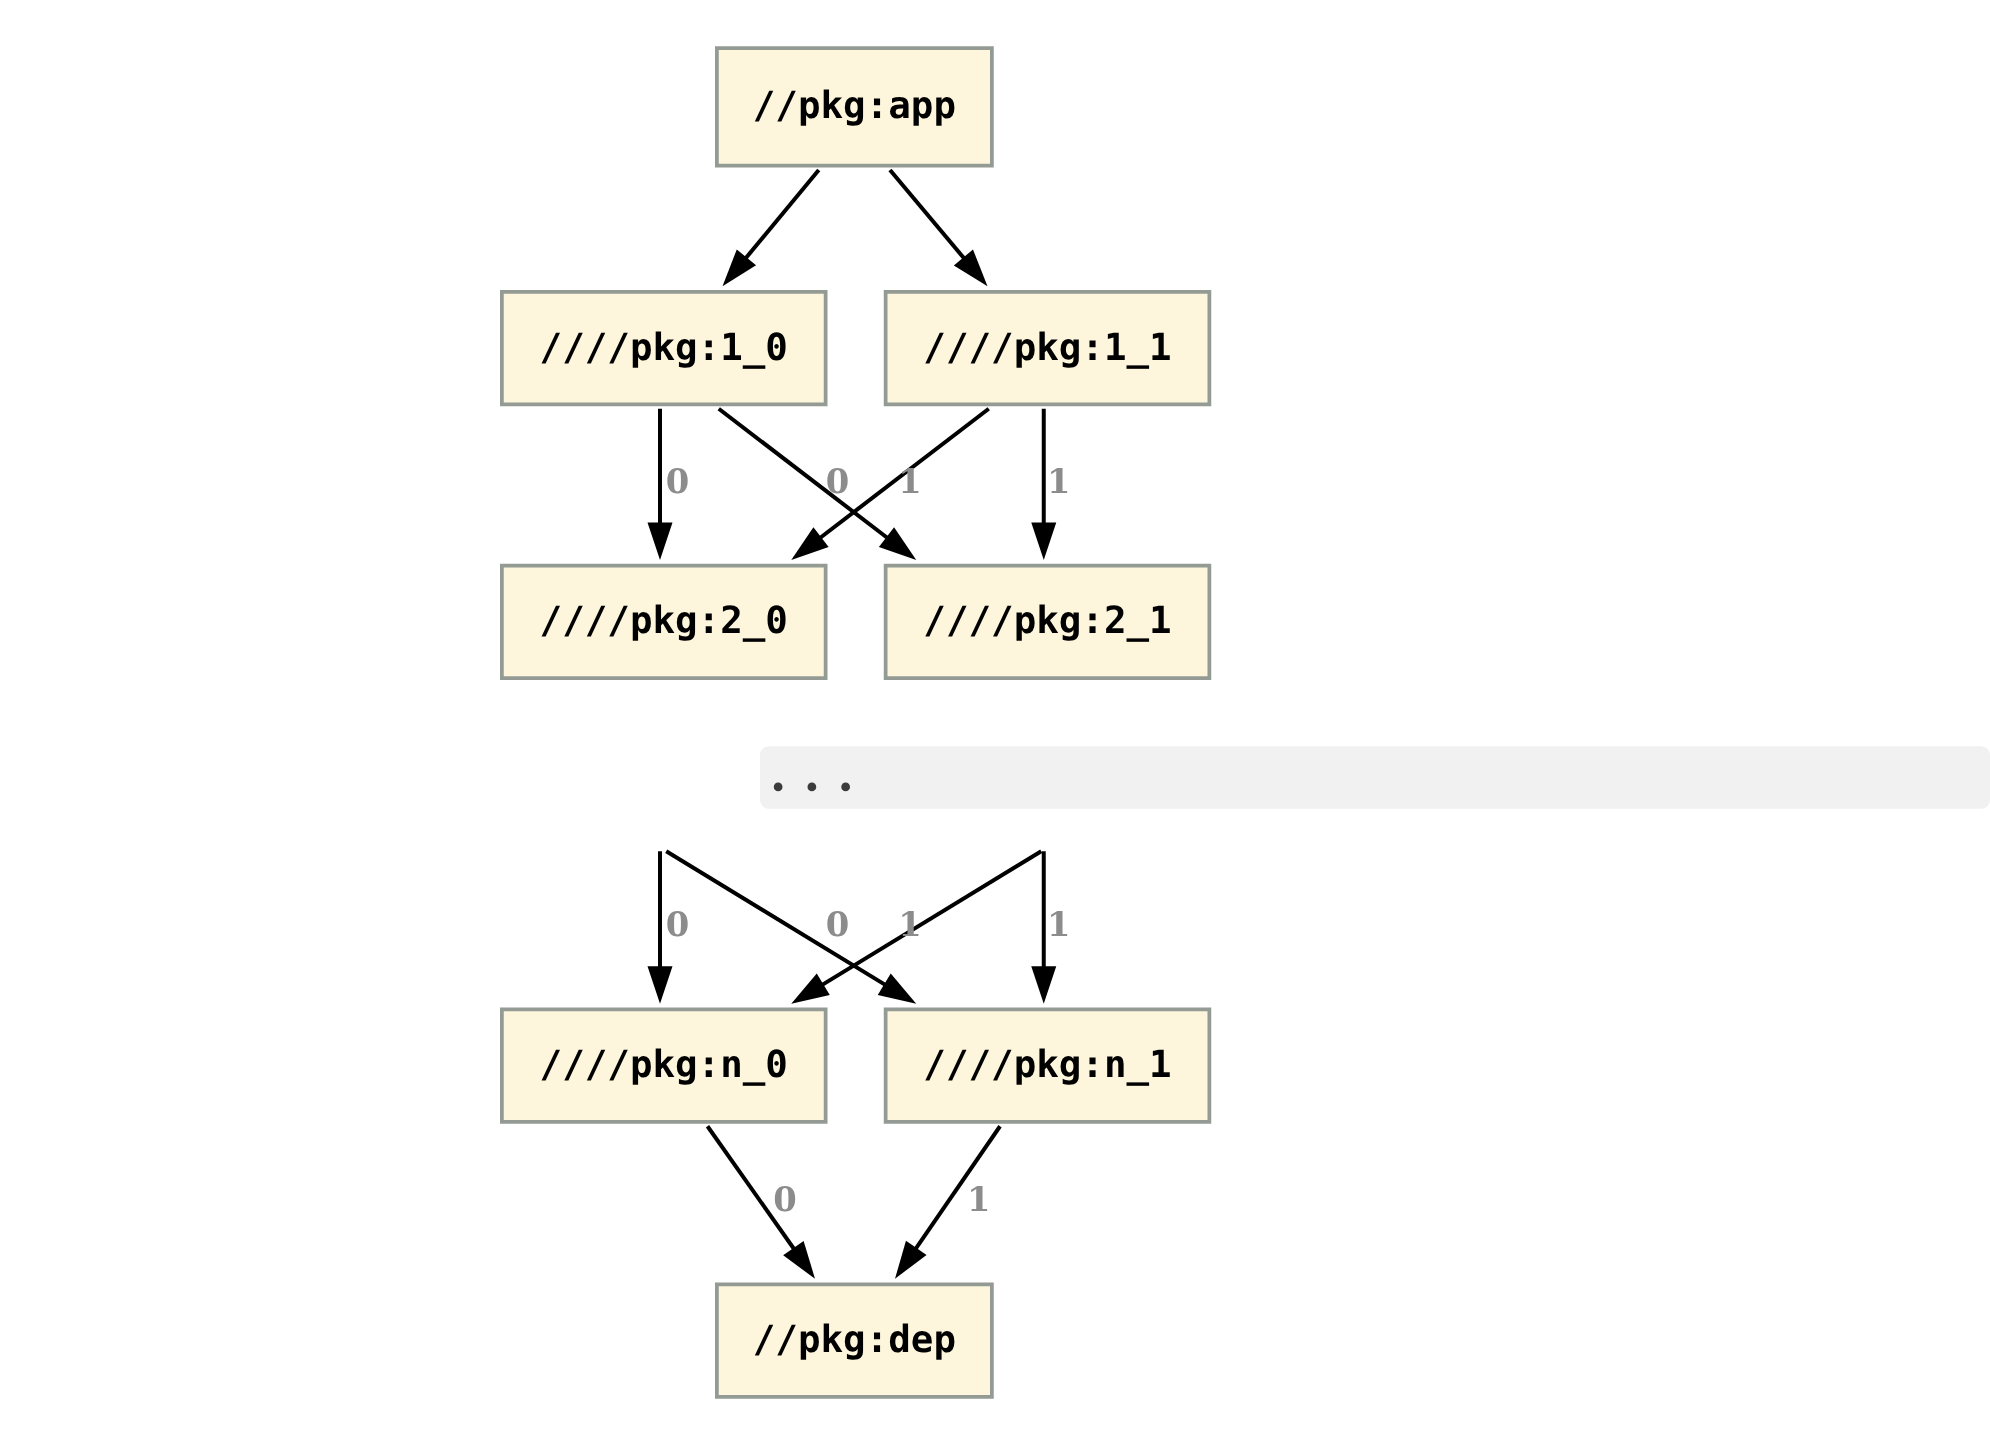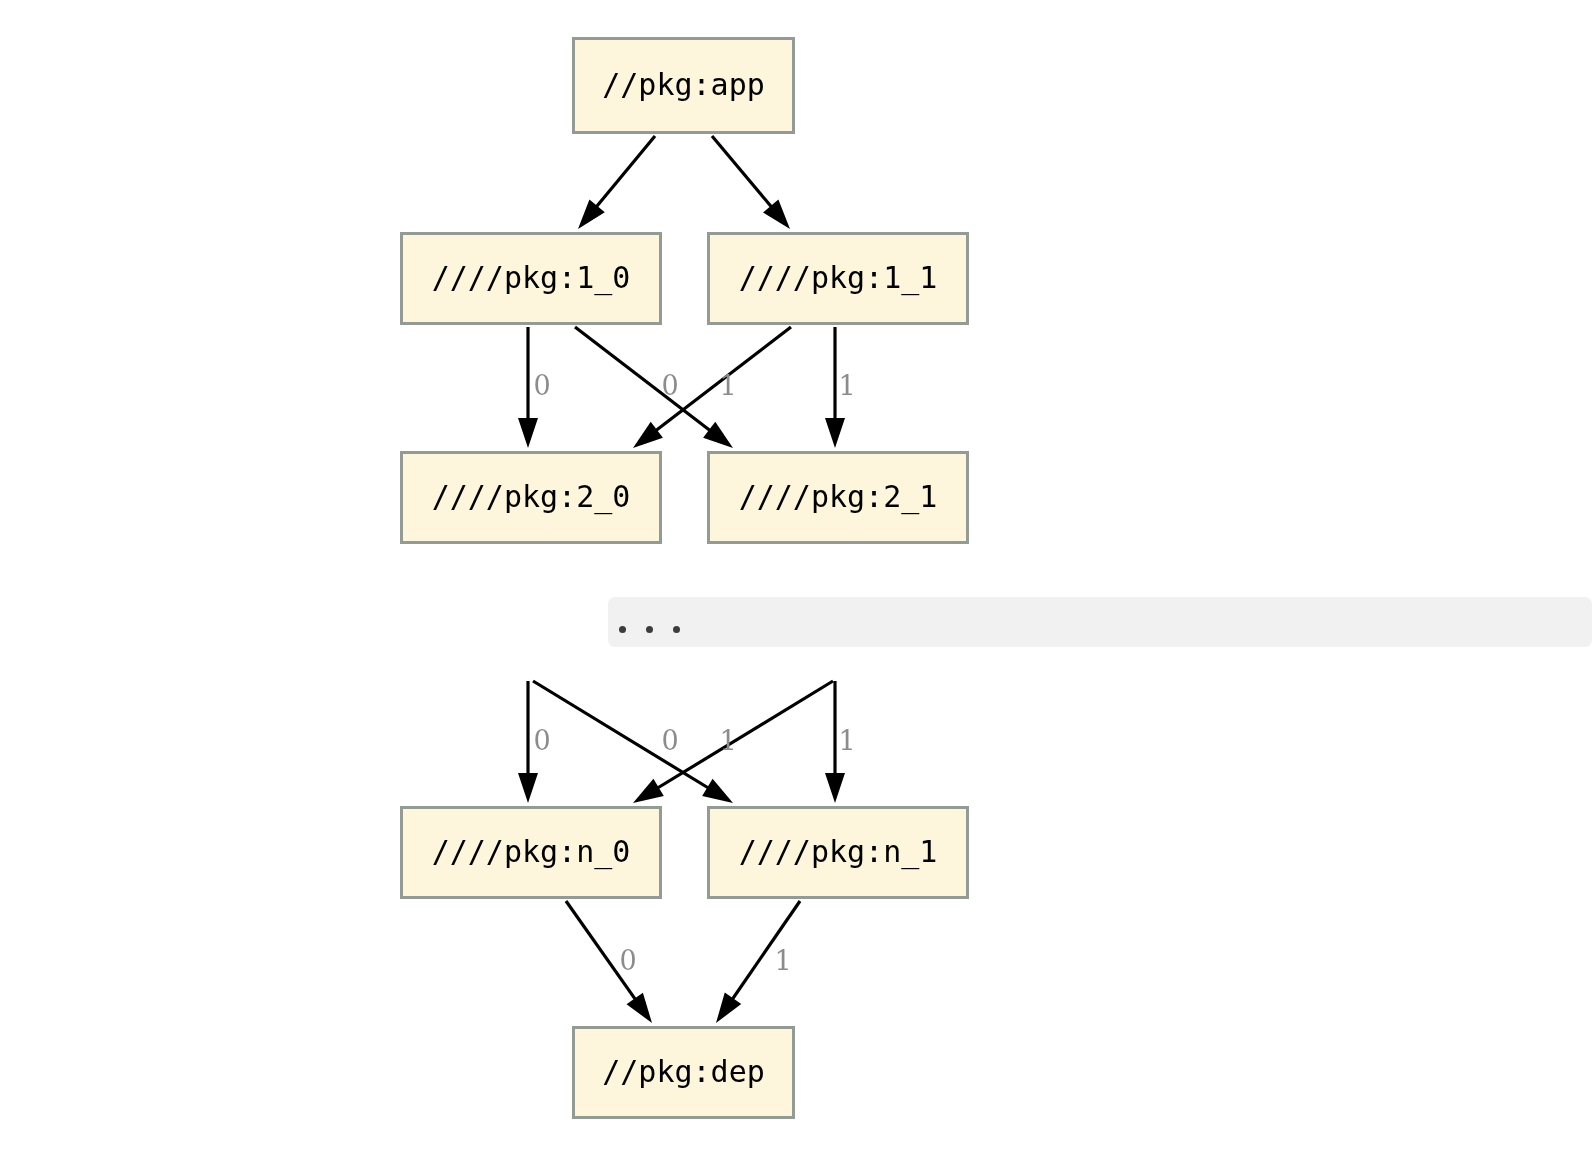--- a/index.html
+++ b/index.html
@@ -63,21 +63,21 @@
     width: 7px;
     height: 7px;
     border-radius: 50%;
     background: #3c3c3c;
     margin-right: 20px;
   }
 </style>
 </head>
 <body>
 
-<div id="canvas" style="background: rgb(255, 255, 255);">
+<div id="canvas" style="background: rgb(255, 255, 255); font-weight: bold;">
 
   <svg id="graph" viewBox="0 0 1592 1162" xmlns="http://www.w3.org/2000/svg">
     <g id="edges-layer">
         <g>
           <line x1="655" y1="136" x2="593.3056928551739" y2="210.51390343466" stroke="#000000" class="edge-line"></line>
           <polygon points="578,229 589.4295758334091,199.51500727033581 604.8346563045258,212.26975131631414" fill="#000000" class="edge-head"></polygon>
         </g>
         <g>
           <line x1="712" y1="136" x2="774.5773057125647" y2="210.61140296498098" stroke="#000000" class="edge-line"></line>
           <polygon points="790,229 763.0597167094479,212.44037632599094 778.3835475719638,199.5881310864615" fill="#000000" class="edge-head"></polygon>

